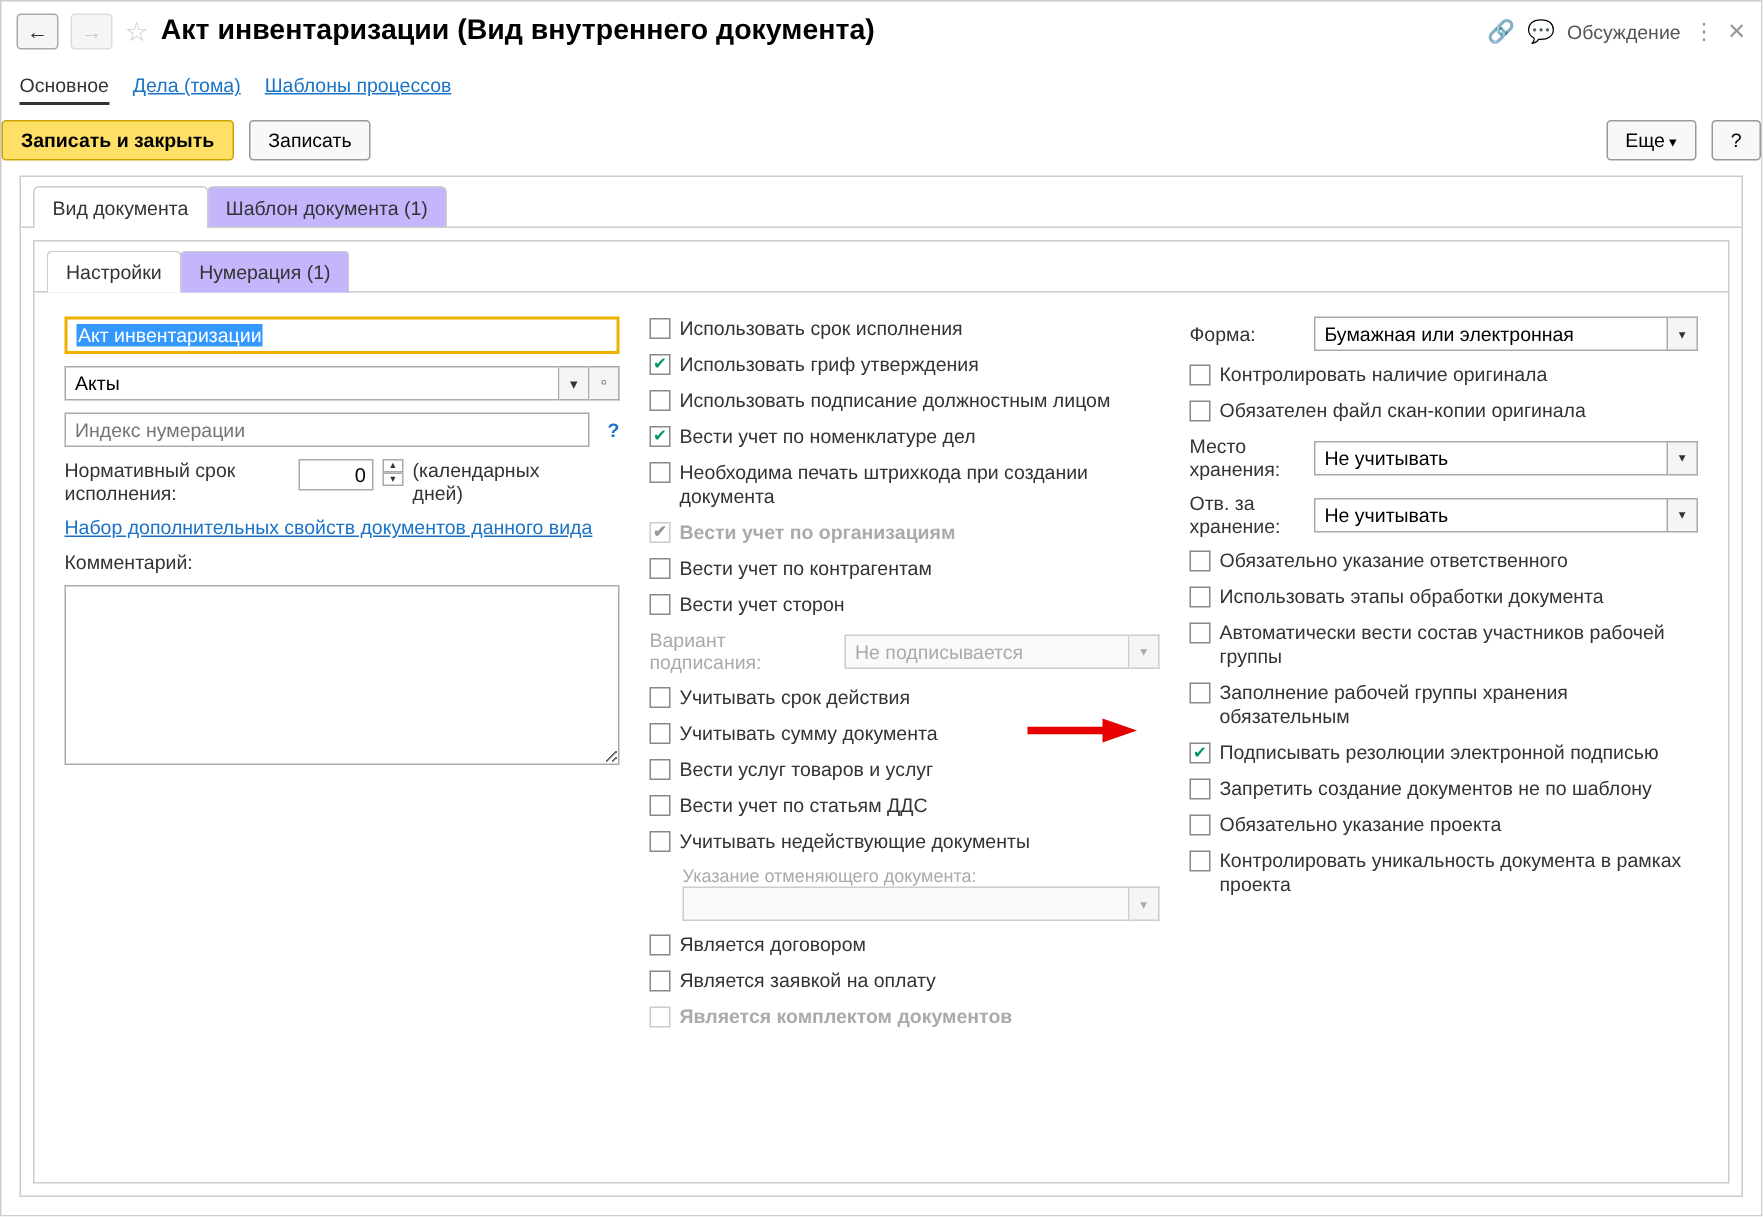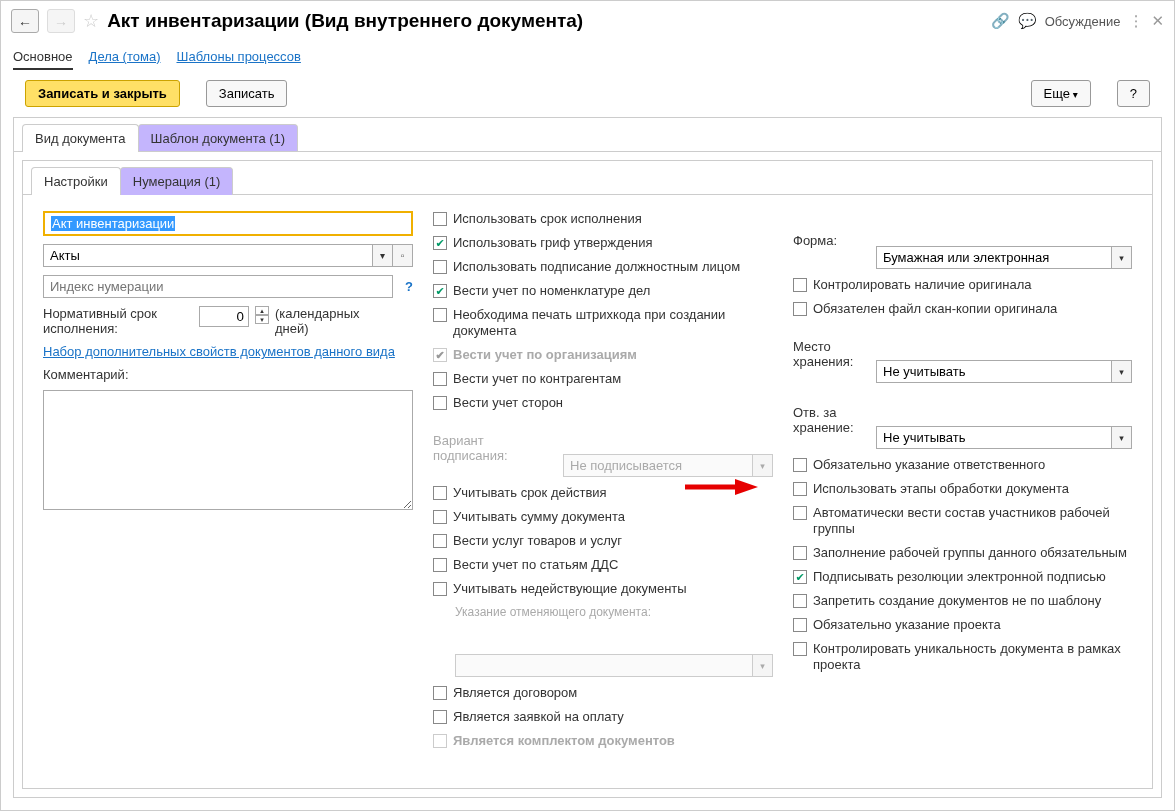--- a/index.html
+++ b/index.html
@@ -9,21 +9,21 @@
   .nav-btn { width: 28px; height: 24px; border: 1px solid #aaa; background: #f5f5f5; border-radius: 3px; display: inline-flex; align-items: center; justify-content: center; cursor: pointer; font-size: 14px; }
   .nav-btn.disabled { color: #ccc; border-color: #ddd; }
   .star { color: #ccc; font-size: 18px; }
   .title { font-size: 19px; font-weight: bold; color: #000; flex: 1; }
   .hdr-icon { color: #999; font-size: 15px; cursor: pointer; }
   .hdr-link { color: #555; cursor: pointer; }
   .nav-tabs { padding: 4px 12px 0; display: flex; gap: 16px; border-bottom: none; }
   .nav-tabs span { padding: 4px 0; cursor: pointer; }
   .nav-tabs .active { border-bottom: 2px solid #333; }
   .nav-tabs .link { color: #1a73c7; text-decoration: underline; }
-  .toolbar { padding: 10px 24px; display: flex; gap: 26px; align-items: center; }
+  .toolbar { padding: 10px 0; display: flex; gap: 10px; align-items: center; }
   .btn { padding: 5px 12px; border: 1px solid #999; border-radius: 3px; background: #f8f8f8; cursor: pointer; font-size: 13px; }
   .btn-primary { background: #ffe066; border-color: #cca300; font-weight: bold; }
   .btn-dd::after { content: " ▾"; font-size: 10px; }
   .spacer { flex: 1; }
   .content { flex: 1; margin: 0 12px 12px; border: 1px solid #ccc; padding: 0; display: flex; flex-direction: column; }
   .tabs1 { display: flex; padding: 6px 8px 0; text-align: center; }
   .tab { padding: 6px 12px; border: 1px solid #ccc; border-bottom: none; background: #c4b5fd; border-radius: 4px 4px 0 0; margin-right: -1px; cursor: pointer; }
   .tab.active { background: #fff; position: relative; z-index: 2; }
   .tab-body { border-top: 1px solid #ccc; margin-top: -1px; padding: 8px; flex: 1; }
   .inner-box { border: 1px solid #ccc; padding: 0; height: 100%; }
@@ -49,21 +49,21 @@
   .textarea { border: 1px solid #aaa; height: 120px; width: 100%; }
   .chk-r { display: flex; align-items: flex-start; gap: 6px; line-height: 16px; }
   .chk { width: 14px; height: 14px; border: 1px solid #888; display: inline-flex; align-items: center; justify-content: center; font-size: 11px; color: #009966; flex-shrink: 0; margin-top: 1px; cursor: pointer; }
   .chk.on::after { content: "✔"; }
   .chk.dis { border-color: #ccc; color: #999; }
   .chk-r.dis { color: #aaa; font-weight: bold; }
   .sub { margin-left: 22px; }
   .sub-lbl { color: #aaa; font-size: 12px; }
   .sel-r { display: flex; align-items: center; gap: 8px; }
   .sel-r .slabel { width: 75px; }
-  .select { flex: 1; display: flex; margin-top: 35px; }
+  .select { flex: 1; display: flex; }
   .select input { flex: 1; border: 1px solid #aaa; padding: 3px 6px; font-size: 13px; }
   .select .dd { width: 20px; border: 1px solid #aaa; border-left: none; background: #f5f5f5; display: flex; align-items: center; justify-content: center; font-size: 9px; cursor: pointer; }
   .select.dis input { color: #aaa; border-color: #ccc; }
   .select.dis .dd { border-color: #ccc; color: #aaa; }
   .arrow { position: absolute; left: 680px; top: 477px; pointer-events: none; }
 </style>
 </head>
 <body>
 
 <div class="window">
@@ -254,21 +254,21 @@
               <div class="chk-r">
                   <span class="chk"></span>
                   <span>Использовать этапы обработки документа</span>
                 </div>
               <div class="chk-r">
                   <span class="chk"></span>
                   <span>Автоматически вести состав участников рабочей группы</span>
                 </div>
               <div class="chk-r">
                   <span class="chk"></span>
-                  <span>Заполнение рабочей группы данного обязательным</span>
+                  <span>Заполнение рабочей группы хранения обязательным</span>
                 </div>
               <div class="chk-r">
                   <span class="chk on"></span>
                   <span>Подписывать резолюции электронной подписью</span>
                 </div>
               <div class="chk-r">
                   <span class="chk"></span>
                   <span>Запретить создание документов не по шаблону</span>
                 </div>
               <div class="chk-r">

